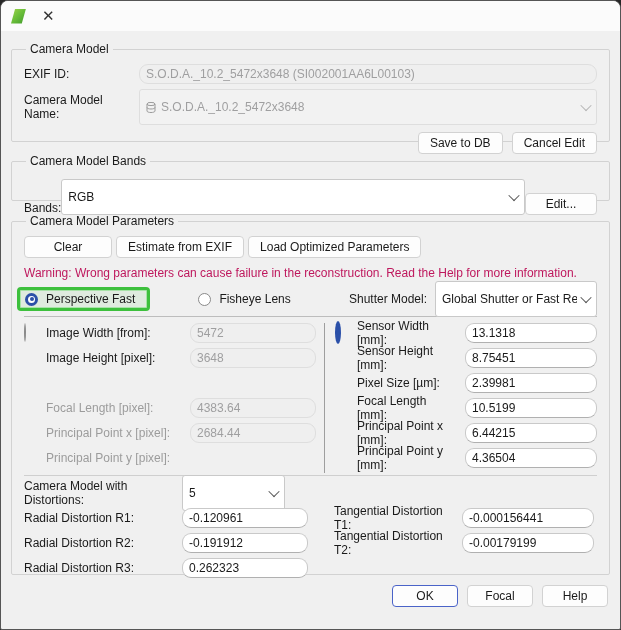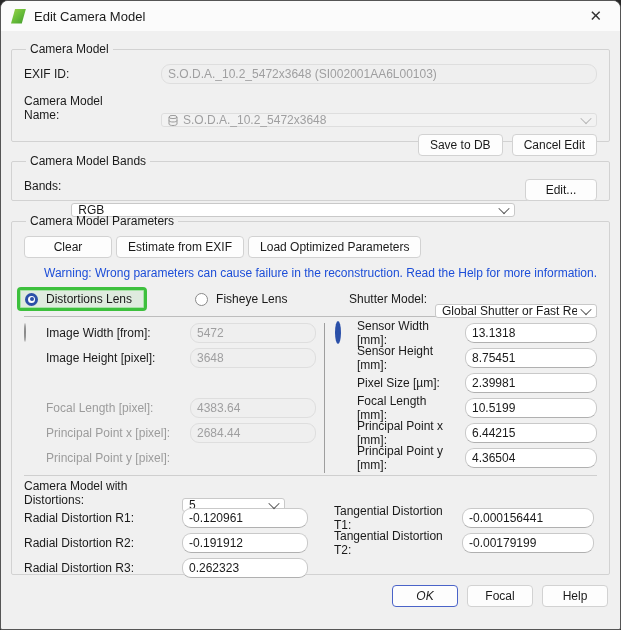--- a/index.html
+++ b/index.html
@@ -18,45 +18,45 @@
   fieldset{border:1px solid #d2d2d2;border-radius:2px;margin:0 10px;padding:8px 12px 2px 12px;}
   legend{font-size:12px;color:#1a1a1a;padding:0 4px;margin-left:2px;}
   .g1{margin-top:11px;height:100px;box-sizing:border-box;}
   .g2{margin-top:12px;height:47px;box-sizing:border-box;}
   .g3{margin-top:13px;height:361px;box-sizing:border-box;}
   .lbl{font-size:12px;color:#1a1a1a;}
   .lbl.dis{color:#9c9c9c;}
   input.txt{height:18px;font-size:12px;font-family:inherit;color:#1a1a1a;background:#fff;
     border:1px solid #c9c9c9;border-bottom-color:#b0b0b0;border-radius:9px;padding:0 6px;box-sizing:content-box;}
   input.txt.dis{background:#efefef;border-color:#dedede;color:#9f9fa0;}
-  .combo{height:14px;background:#fff;border:1px solid #c9c9c9;border-radius:3px;display:flex;
-    align-items:center;padding:0 6px;font-size:12px;color:#1a1a1a;box-sizing:border-box;gap:5px;margin-top:24px;}
+  .combo{height:36px;background:#fff;border:1px solid #c9c9c9;border-radius:3px;display:flex;
+    align-items:center;padding:0 6px;font-size:12px;color:#1a1a1a;box-sizing:border-box;gap:5px;}
   .combo .val{flex:1;white-space:nowrap;overflow:hidden;}
   .chev{width:7px;height:7px;border-right:1.4px solid #555;border-bottom:1.4px solid #555;
     transform:rotate(45deg) translate(-1px,-1px);flex:0 0 auto;}
   .combo.dis{background:#f2f2f2;border-color:#dedede;color:#9f9fa0;}
   .combo.dis .chev{border-color:#b5b5b5;}
   .btn{font-size:12px;font-family:inherit;color:#1a1a1a;background:#fdfdfd;border:1px solid #d2d2d2;
     border-radius:4px;padding:3px 11px;height:22px;box-sizing:border-box;white-space:nowrap;}
-  .btn.primary{border:1px solid #4a63c8;font-style:italic;}
+  .btn.primary{border:1px solid #4a63c8;}
   
   .radio{width:13px;height:13px;border-radius:50%;border:1px solid #8a8a8a;background:#fff;
     flex:0 0 auto;position:relative;box-sizing:border-box;}
   .radio.sel{border:3.5px solid #2b50a8;}
   .radio.sel::after{content:"";position:absolute;left:50%;top:50%;width:4px;height:4px;margin:-2px 0 0 -2px;
     border-radius:50%;background:#2b50a8;}
   
   .dbicon{flex:0 0 auto;}
   
-  .frow{display:grid;grid-template-columns:115px 1fr;align-items:center;margin-bottom:5px;gap:22px;}
+  .frow{display:grid;grid-template-columns:115px 1fr;align-items:center;margin-bottom:5px;}
   .btnrow-right{display:flex;justify-content:flex-end;gap:9px;margin-top:7px;}
-  .bandsrow{display:flex;align-items:flex-start;gap:10px;margin-top:3px;}
+  .bandsrow{display:flex;align-items:flex-end;margin-top:3px;}
   .toolrow{display:flex;gap:4px;}
   .toolrow .btn.wide{min-width:88px;}
-  .warn{font-size:12px;color:#1d4ed8;margin:8px 0 6px 0;white-space:nowrap;text-align:right;}
+  .warn{font-size:12px;color:#be185d;margin:8px 0 6px 0;white-space:nowrap;}
   .lensrow{display:flex;align-items:center;height:26px;margin-bottom:4px;}
   .hl{display:flex;align-items:center;gap:8px;border:3px solid #3dc03d;border-radius:4px;
     padding:2px 12px 2px 5px;background:rgba(80,200,80,0.10);box-shadow:inset 0 0 0 1px rgba(120,220,120,.55);}
   .plain-radio{display:flex;align-items:center;gap:8px;}
   .cols{display:flex;border-top:1px solid #bdbdbd;padding-top:6px;}
   .col-l{width:292px;padding-right:8px;}
   .col-r{flex:1;border-left:1px solid #9e9e9e;padding-left:10px;}
   .prow{display:flex;align-items:center;height:20px;margin-bottom:5px;gap:7px;}
   .prow .radcell{width:15px;flex:0 0 auto;}
   .prow .lbl{flex:1;}
@@ -75,21 +75,20 @@
   .footer{display:flex;justify-content:flex-end;gap:9px;margin:10px 12px 0 0;}
   .footer .btn{min-width:66px;}
 </style>
 </head>
 <body>
 
 <div class="window">
 
   <div class="titlebar">
     <span class="logo"></span>
-    <span class="titletext">Edit Camera Model</span>
     <span class="closebtn">✕</span>
   </div>
 
   <fieldset class="g1">
     <legend>Camera Model</legend>
     <div class="frow">
       <span class="lbl">EXIF ID:</span>
       <input class="txt dis" type="text" readonly="" value="S.O.D.A._10.2_5472x3648 (SI002001AA6L00103)" style="">
     </div>
     <div class="frow">
@@ -129,21 +128,21 @@
       <button class="btn wide">Clear</button>
       <button class="btn">Estimate from EXIF</button>
       <button class="btn">Load Optimized Parameters</button>
     </div>
 
     <div class="warn">Warning: Wrong parameters can cause failure in the reconstruction. Read the Help for more information.</div>
 
     <div class="lensrow">
       <div class="hl" style="margin-left:-7px;">
         <span class="radio sel"></span>
-        <span class="lbl">Distortions Lens</span>
+        <span class="lbl">Perspective Fast</span>
       </div>
       <div class="plain-radio" style="margin-left:48px;">
         <span class="radio"></span>
         <span class="lbl">Fisheye Lens</span>
       </div>
       <span class="lbl" style="margin-left:auto;margin-right:8px;">Shutter Model:</span>
       <div class="combo" style="width:162px">
         <span class="val">Global Shutter or Fast Readout</span>
         <span class="chev"></span>
       </div>

